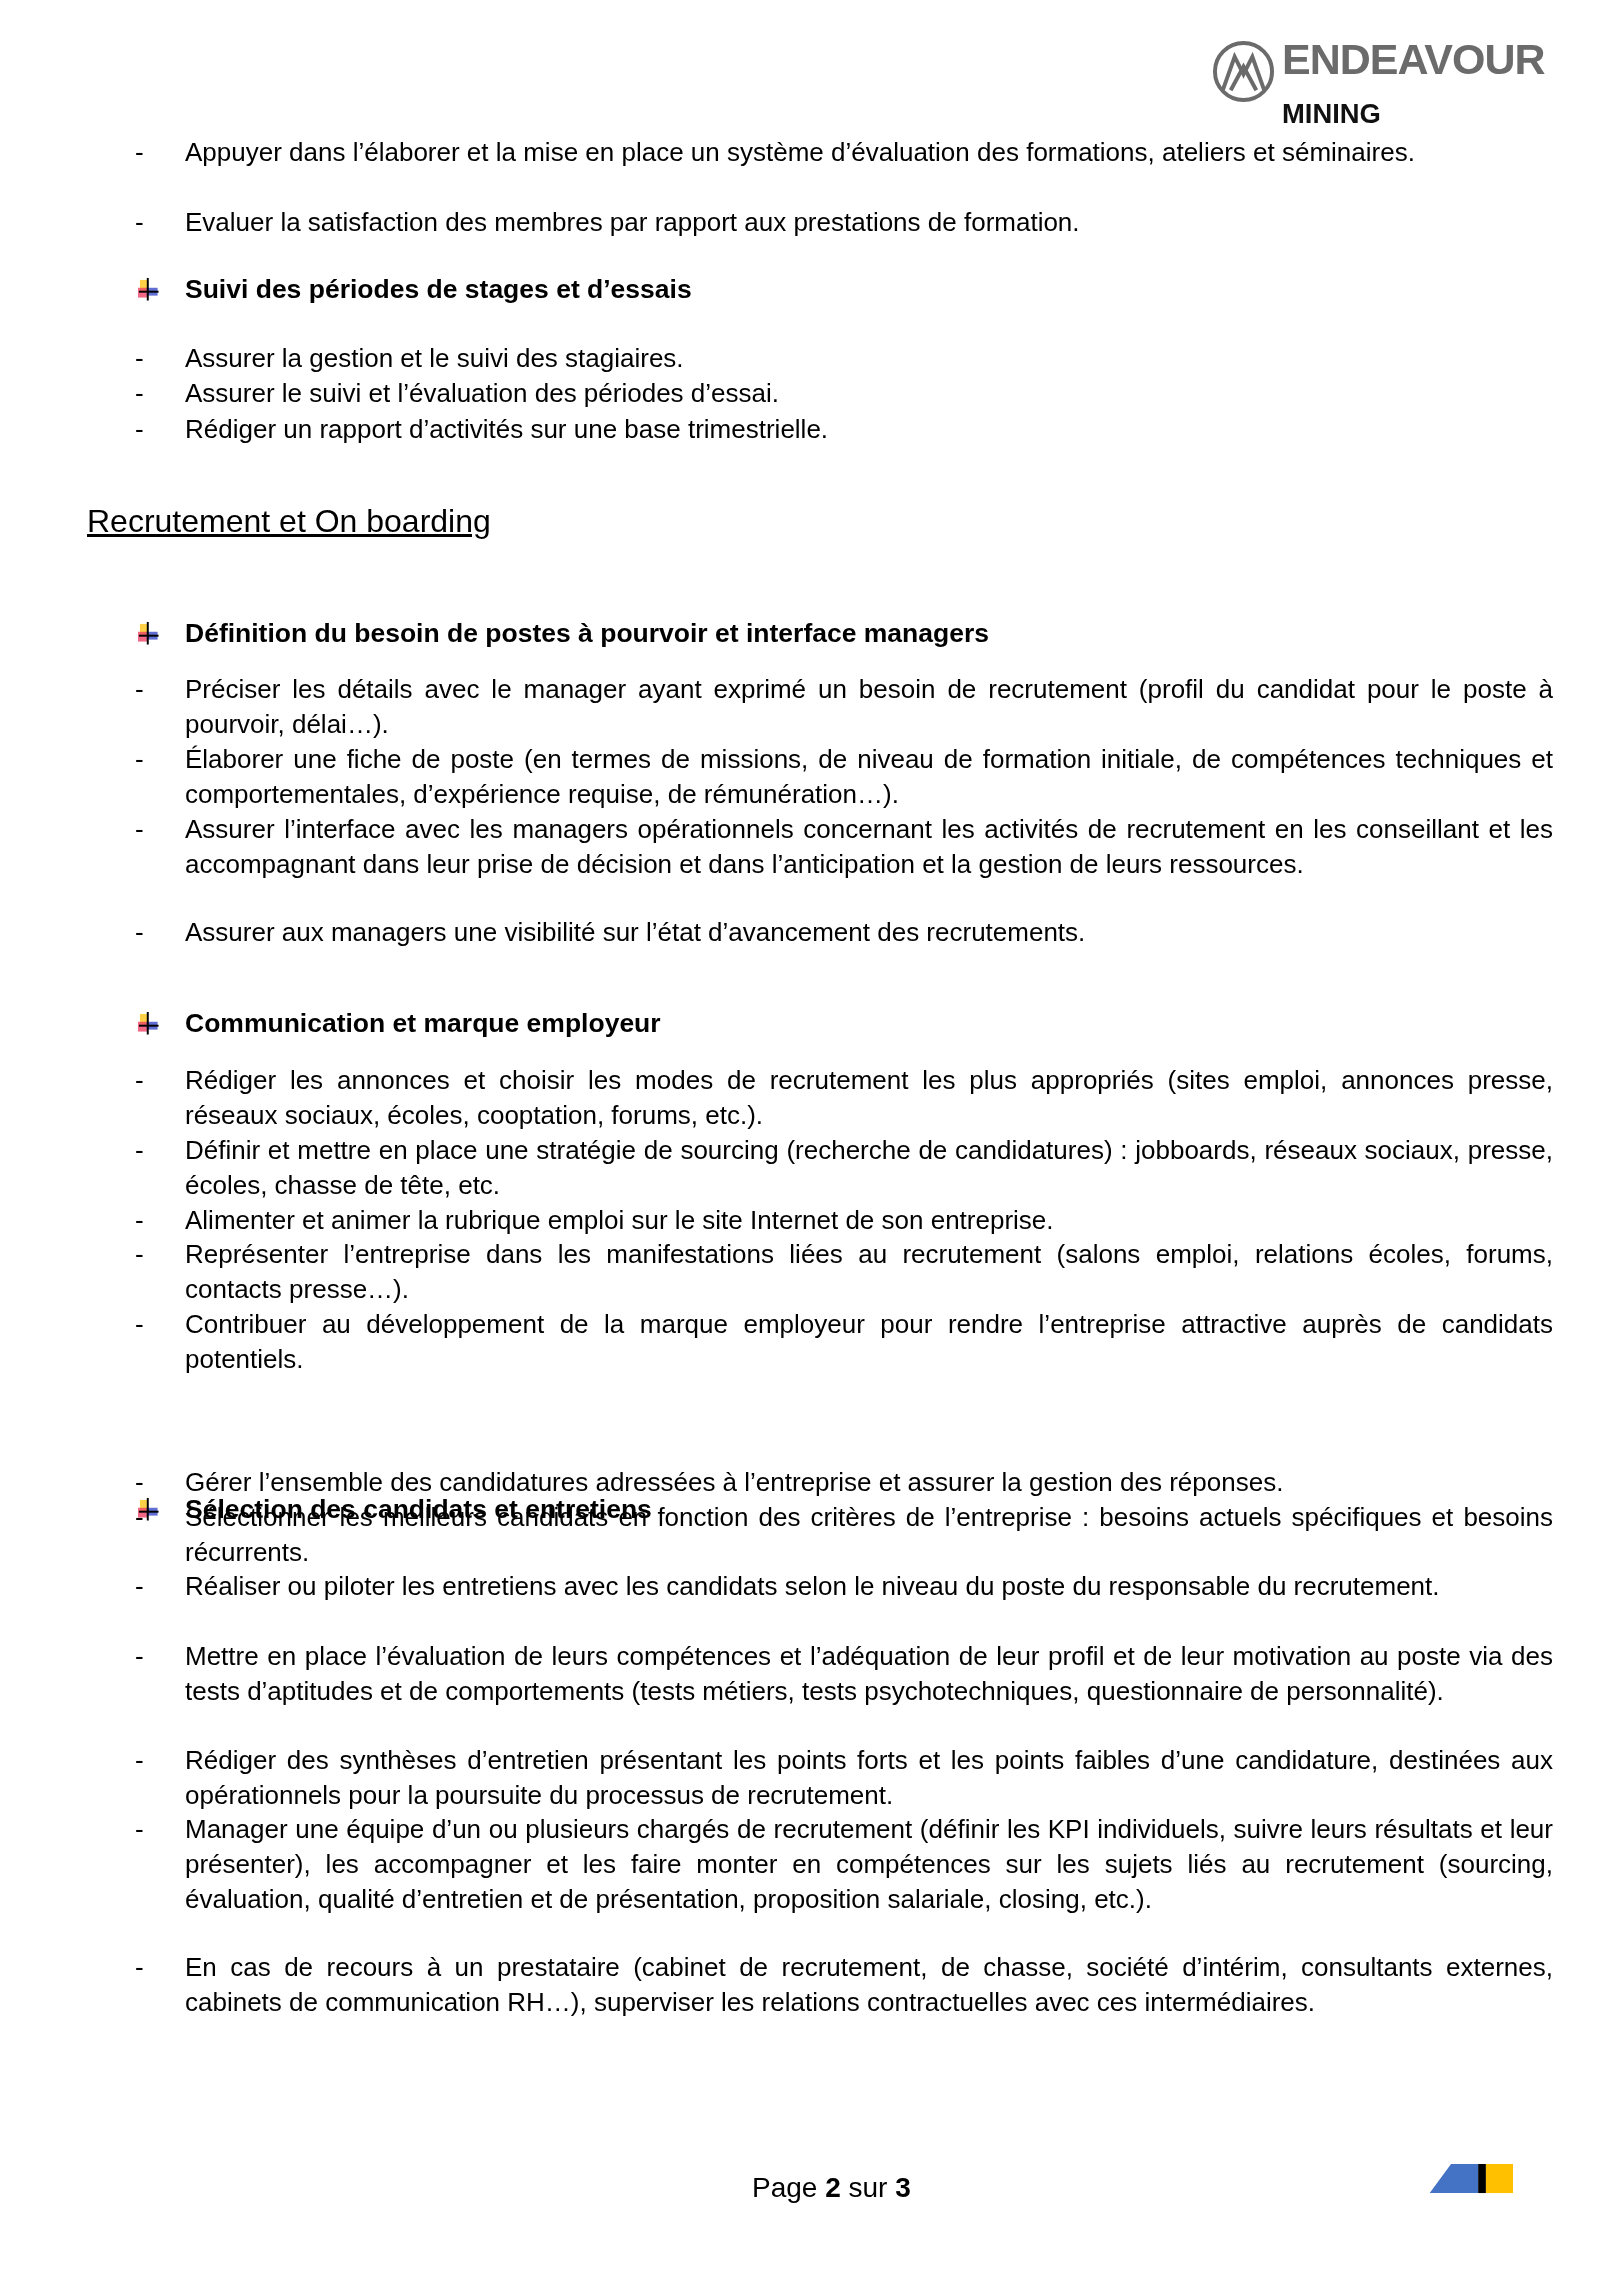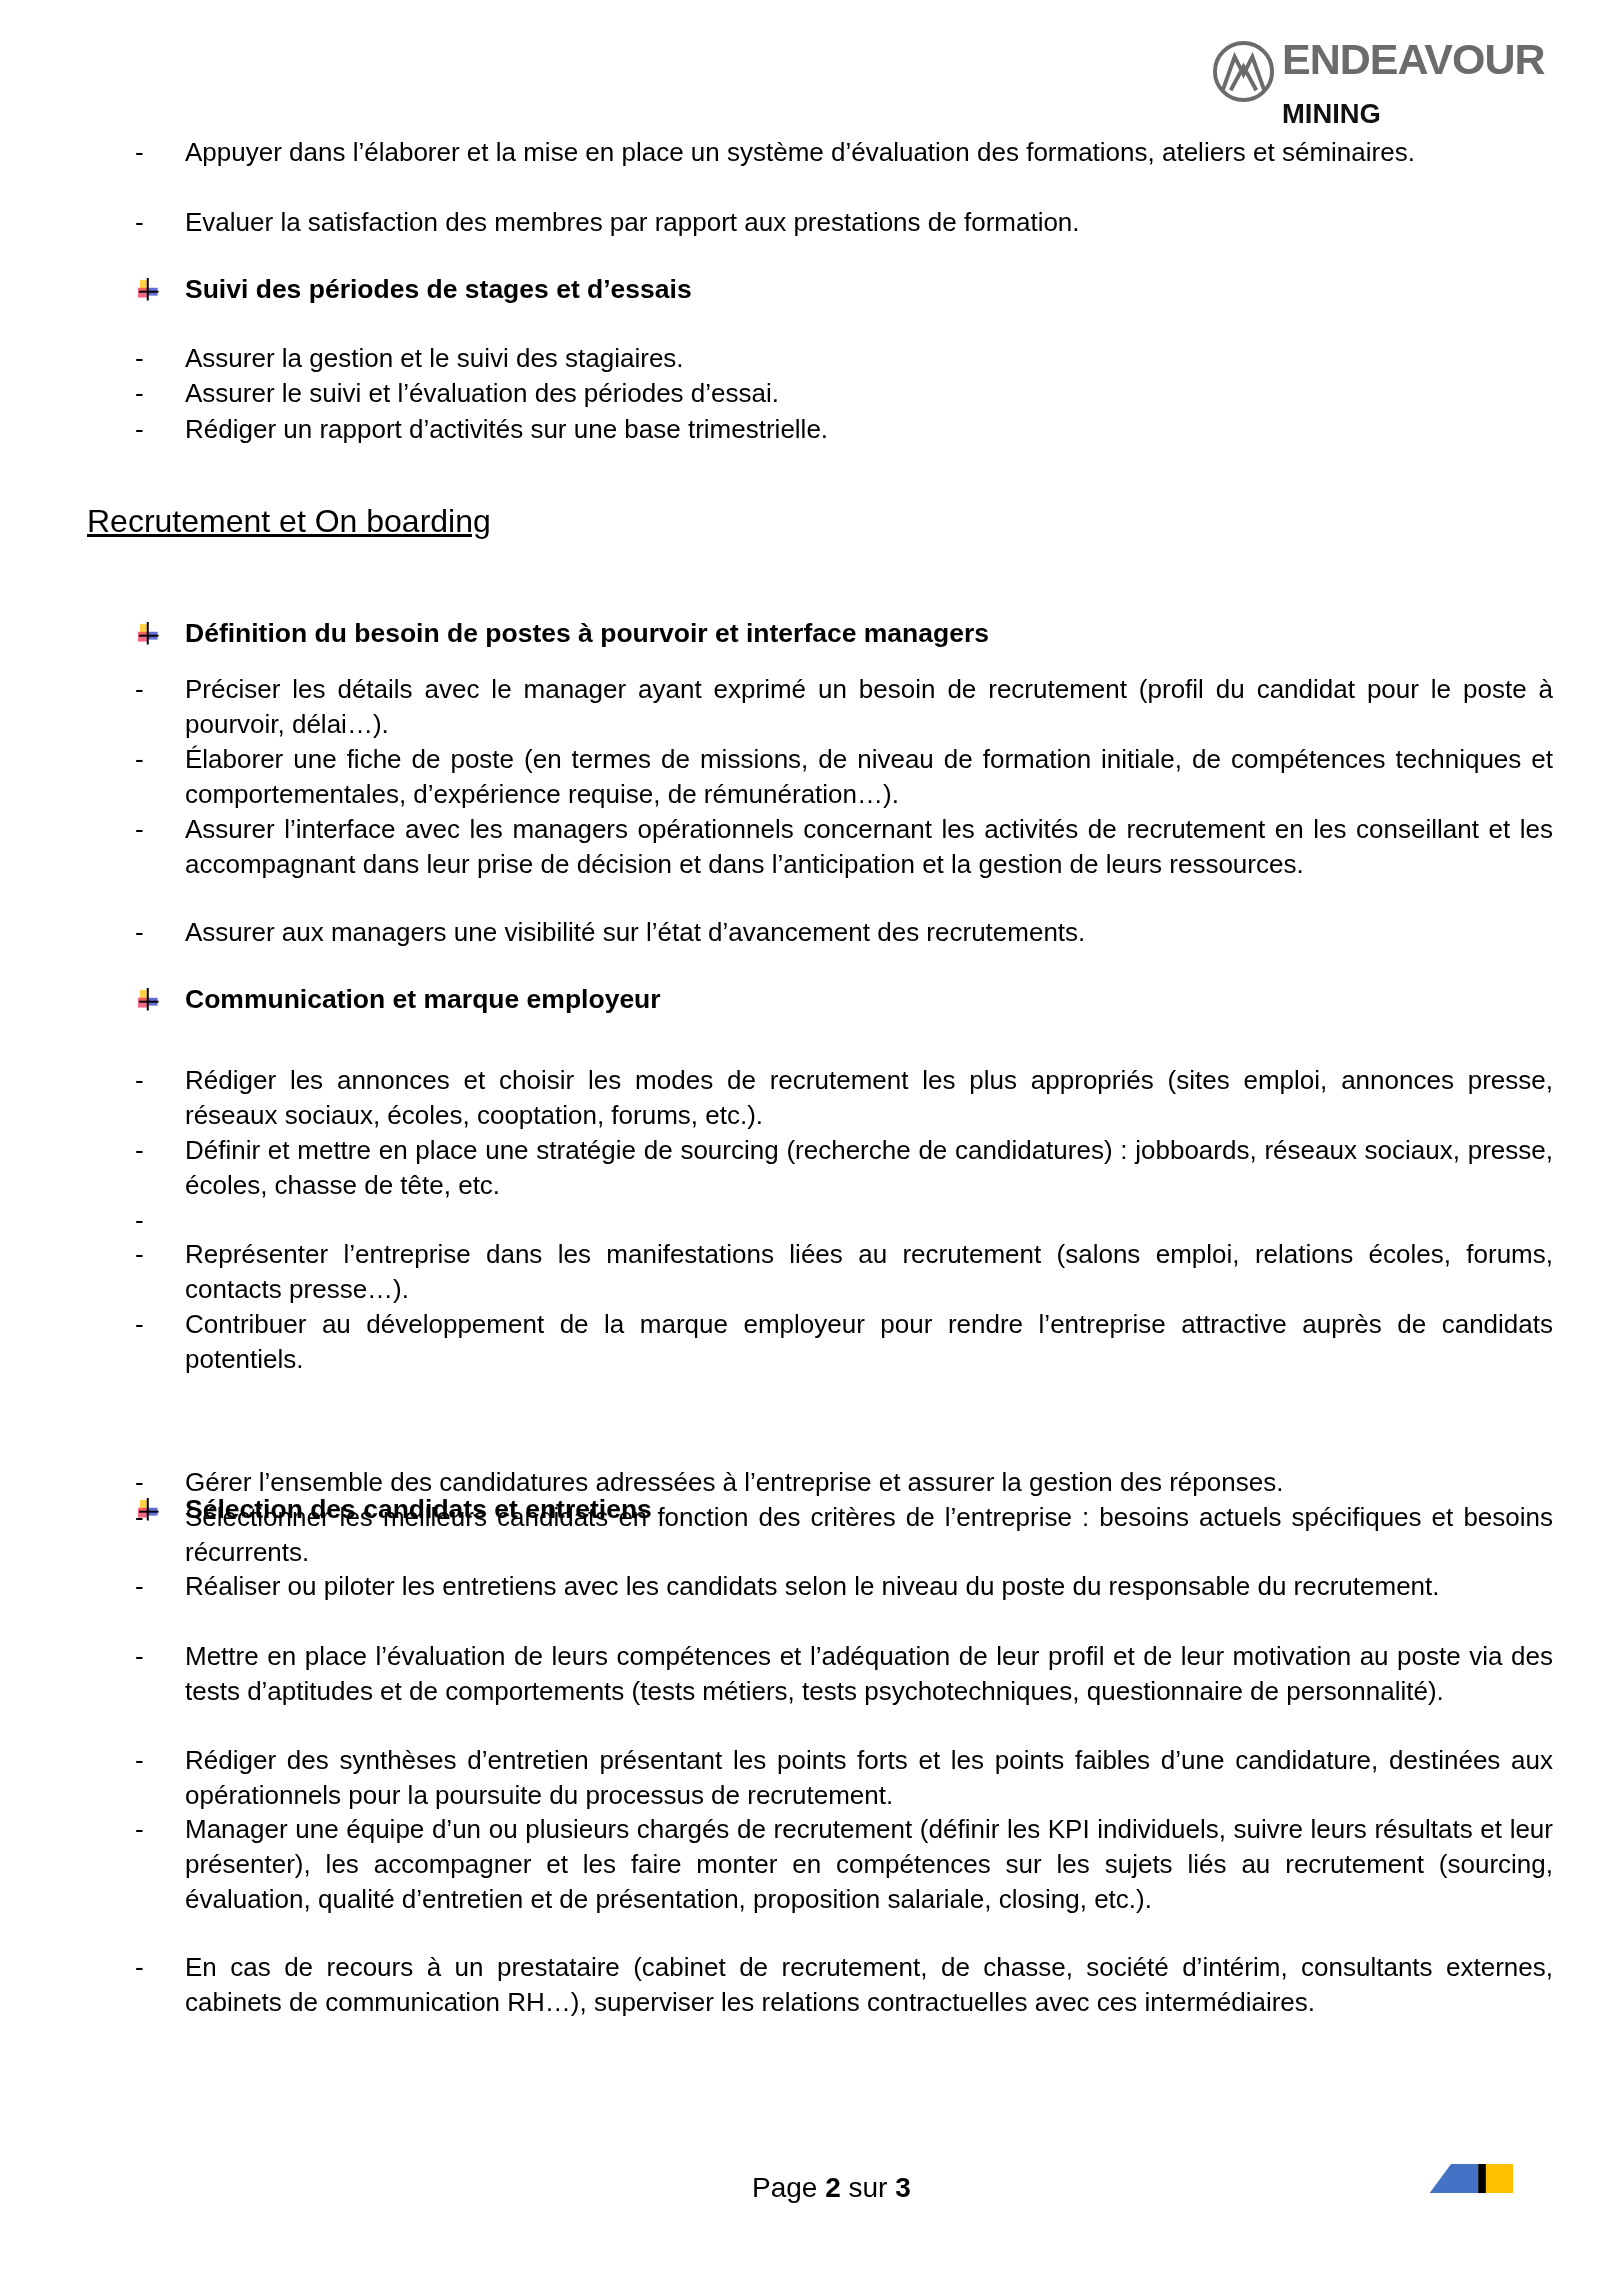--- a/index.html
+++ b/index.html
@@ -50,30 +50,30 @@
         <rect x="4" y="4" width="8" height="12" fill="#ffcc33" opacity="0.9"></rect>
         <rect x="2" y="12" width="10" height="10" fill="#ee4466" opacity="0.8"></rect>
         <rect x="11" y="12" width="11" height="8" fill="#4455cc" opacity="0.85"></rect>
         <line x1="12" y1="2" x2="12" y2="25" stroke="#000" stroke-width="2"></line>
         <line x1="3" y1="16" x2="23" y2="16" stroke="#000" stroke-width="2"></line>
       </svg><span>Définition du besoin de postes à pourvoir et interface managers</span></div>
     <div class="item" style="top: 672px;"><span class="dash">-</span><span>Préciser les détails avec le manager ayant exprimé un besoin de recrutement (profil du candidat pour le poste à pourvoir, délai…).</span></div>
     <div class="item" style="top: 742px;"><span class="dash">-</span><span>Élaborer une fiche de poste (en termes de missions, de niveau de formation initiale, de compétences techniques et comportementales, d’expérience requise, de rémunération…).</span></div>
     <div class="item" style="top: 812px;"><span class="dash">-</span><span>Assurer l’interface avec les managers opérationnels concernant les activités de recrutement en les conseillant et les accompagnant dans leur prise de décision et dans l’anticipation et la gestion de leurs ressources.</span></div>
     <div class="item" style="top: 915px;"><span class="dash">-</span><span>Assurer aux managers une visibilité sur l’état d’avancement des recrutements.</span></div>
-    <div class="sub" style="top: 982px; text-align: right;"><svg class="bul" viewBox="0 0 26 26">
+    <div class="sub" style="top: 1006px; text-align: right;"><svg class="bul" viewBox="0 0 26 26">
         <rect x="4" y="4" width="8" height="12" fill="#ffcc33" opacity="0.9"></rect>
         <rect x="2" y="12" width="10" height="10" fill="#ee4466" opacity="0.8"></rect>
         <rect x="11" y="12" width="11" height="8" fill="#4455cc" opacity="0.85"></rect>
         <line x1="12" y1="2" x2="12" y2="25" stroke="#000" stroke-width="2"></line>
         <line x1="3" y1="16" x2="23" y2="16" stroke="#000" stroke-width="2"></line>
       </svg><span>Communication et marque employeur</span></div>
     <div class="item" style="top: 1063px;"><span class="dash">-</span><span>Rédiger les annonces et choisir les modes de recrutement les plus appropriés (sites emploi, annonces presse, réseaux sociaux, écoles, cooptation, forums, etc.).</span></div>
     <div class="item" style="top: 1133px;"><span class="dash">-</span><span>Définir et mettre en place une stratégie de sourcing (recherche de candidatures) : jobboards, réseaux sociaux, presse, écoles, chasse de tête, etc.</span></div>
-    <div class="item" style="top: 1203px;"><span class="dash">-</span></div>
+    <div class="item" style="top: 1203px;"><span class="dash">-</span><span>Alimenter et animer la rubrique emploi sur le site Internet de son entreprise.</span></div>
     <div class="item" style="top: 1237px;"><span class="dash">-</span><span>Représenter l’entreprise dans les manifestations liées au recrutement (salons emploi, relations écoles, forums, contacts presse…).</span></div>
     <div class="item" style="top: 1307px;"><span class="dash">-</span><span>Contribuer au développement de la marque employeur pour rendre l’entreprise attractive auprès de candidats potentiels.</span></div>
     <div class="sub" style="top: 1472px; margin-top: 20px;"><svg class="bul" viewBox="0 0 26 26">
         <rect x="4" y="4" width="8" height="12" fill="#ffcc33" opacity="0.9"></rect>
         <rect x="2" y="12" width="10" height="10" fill="#ee4466" opacity="0.8"></rect>
         <rect x="11" y="12" width="11" height="8" fill="#4455cc" opacity="0.85"></rect>
         <line x1="12" y1="2" x2="12" y2="25" stroke="#000" stroke-width="2"></line>
         <line x1="3" y1="16" x2="23" y2="16" stroke="#000" stroke-width="2"></line>
       </svg><span>Sélection des candidats et entretiens</span></div>
     <div class="item" style="top: 1465px;"><span class="dash">-</span><span>Gérer l’ensemble des candidatures adressées à l’entreprise et assurer la gestion des réponses.</span></div>

